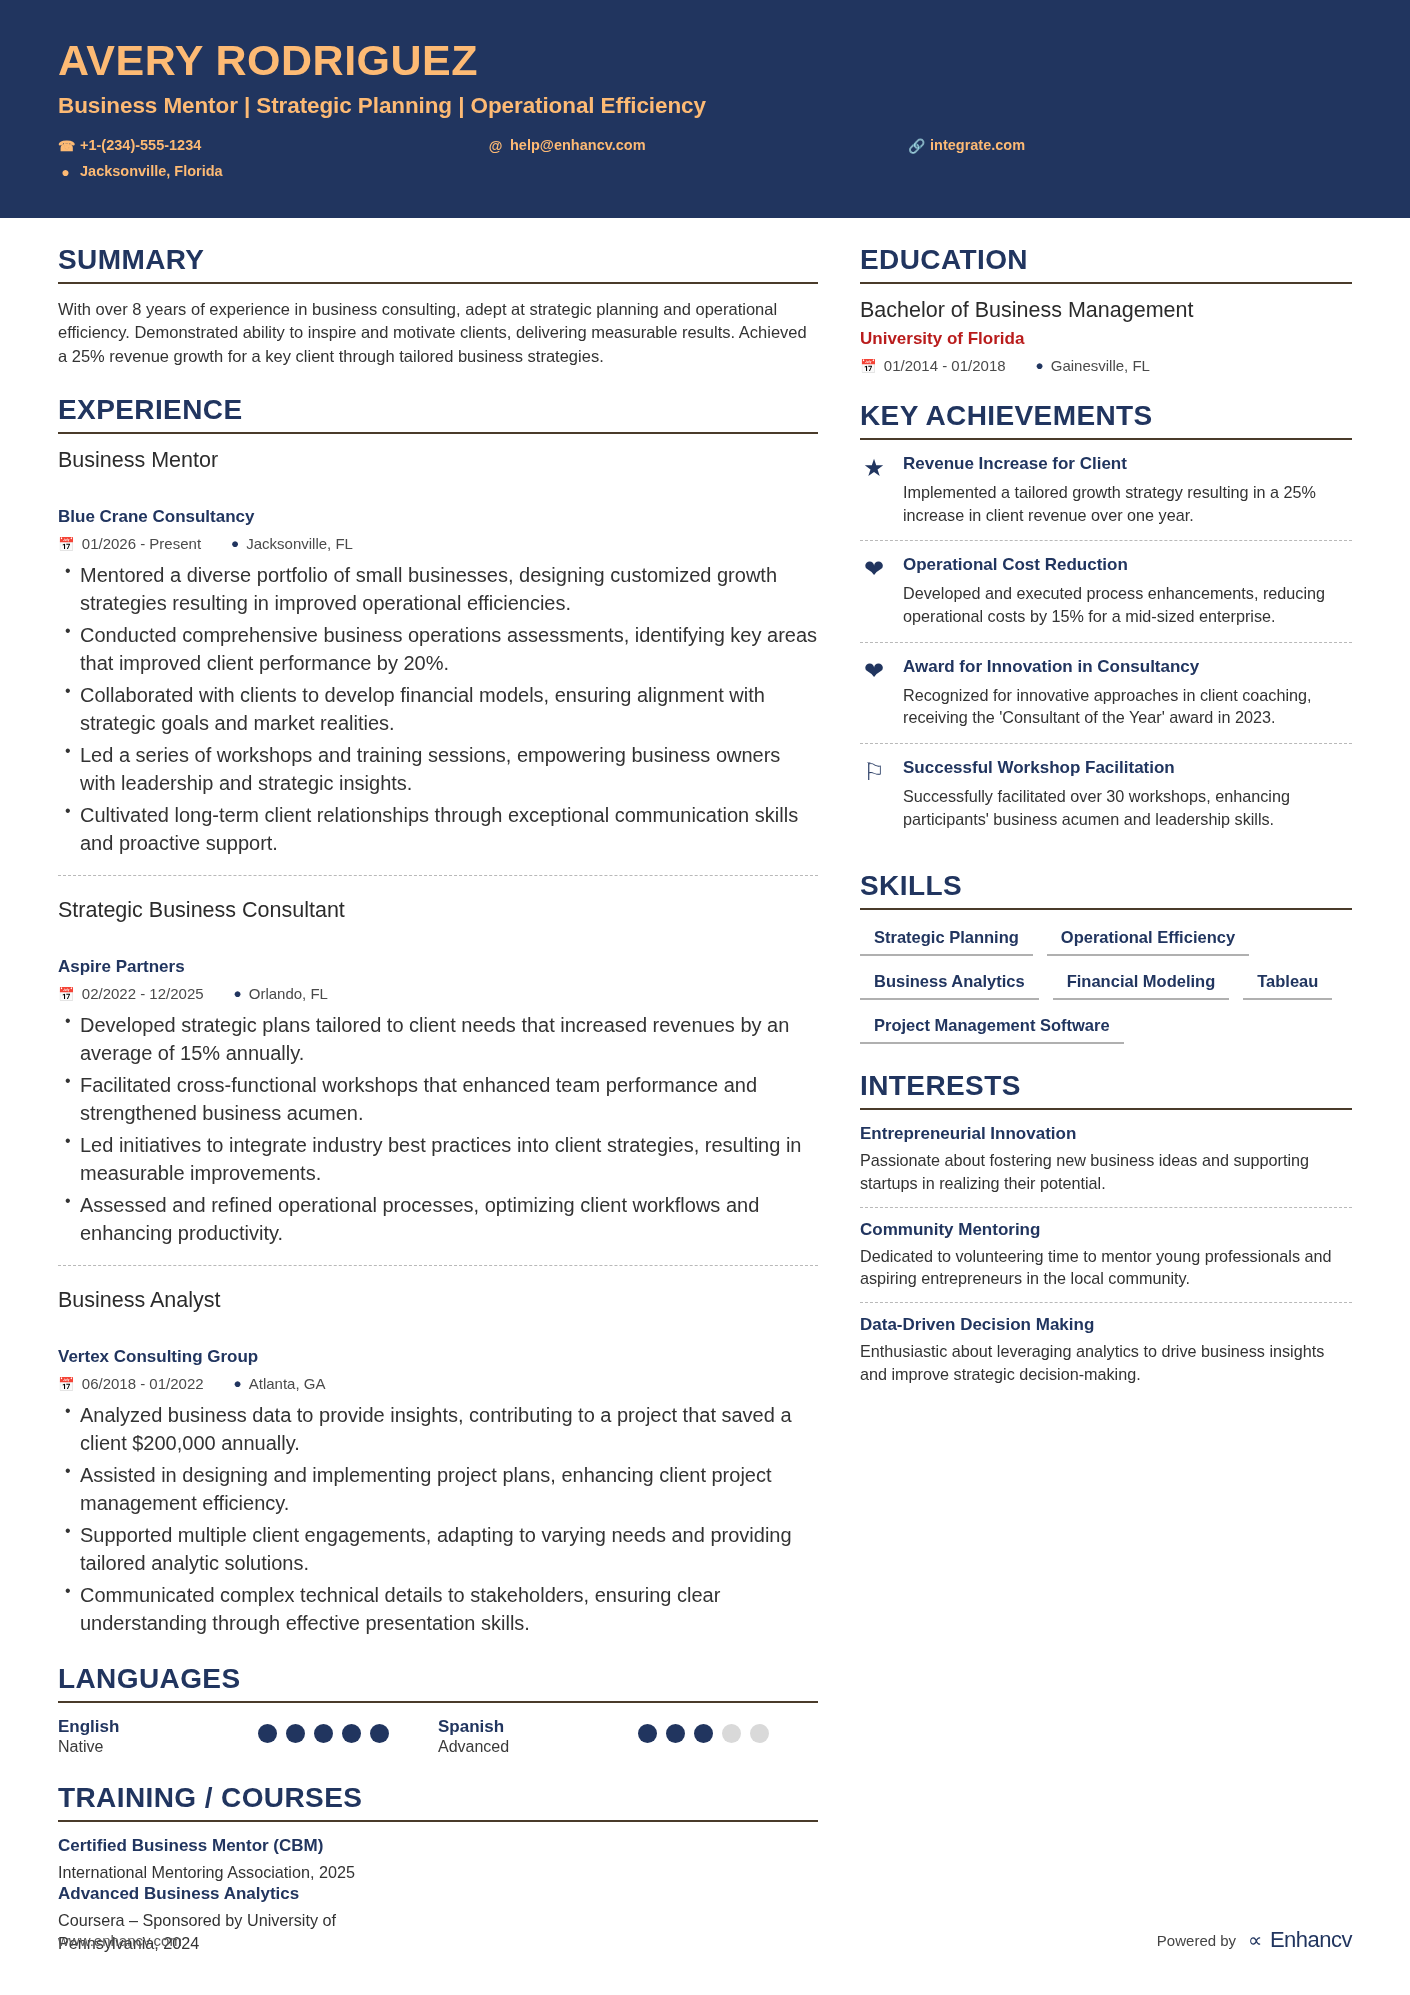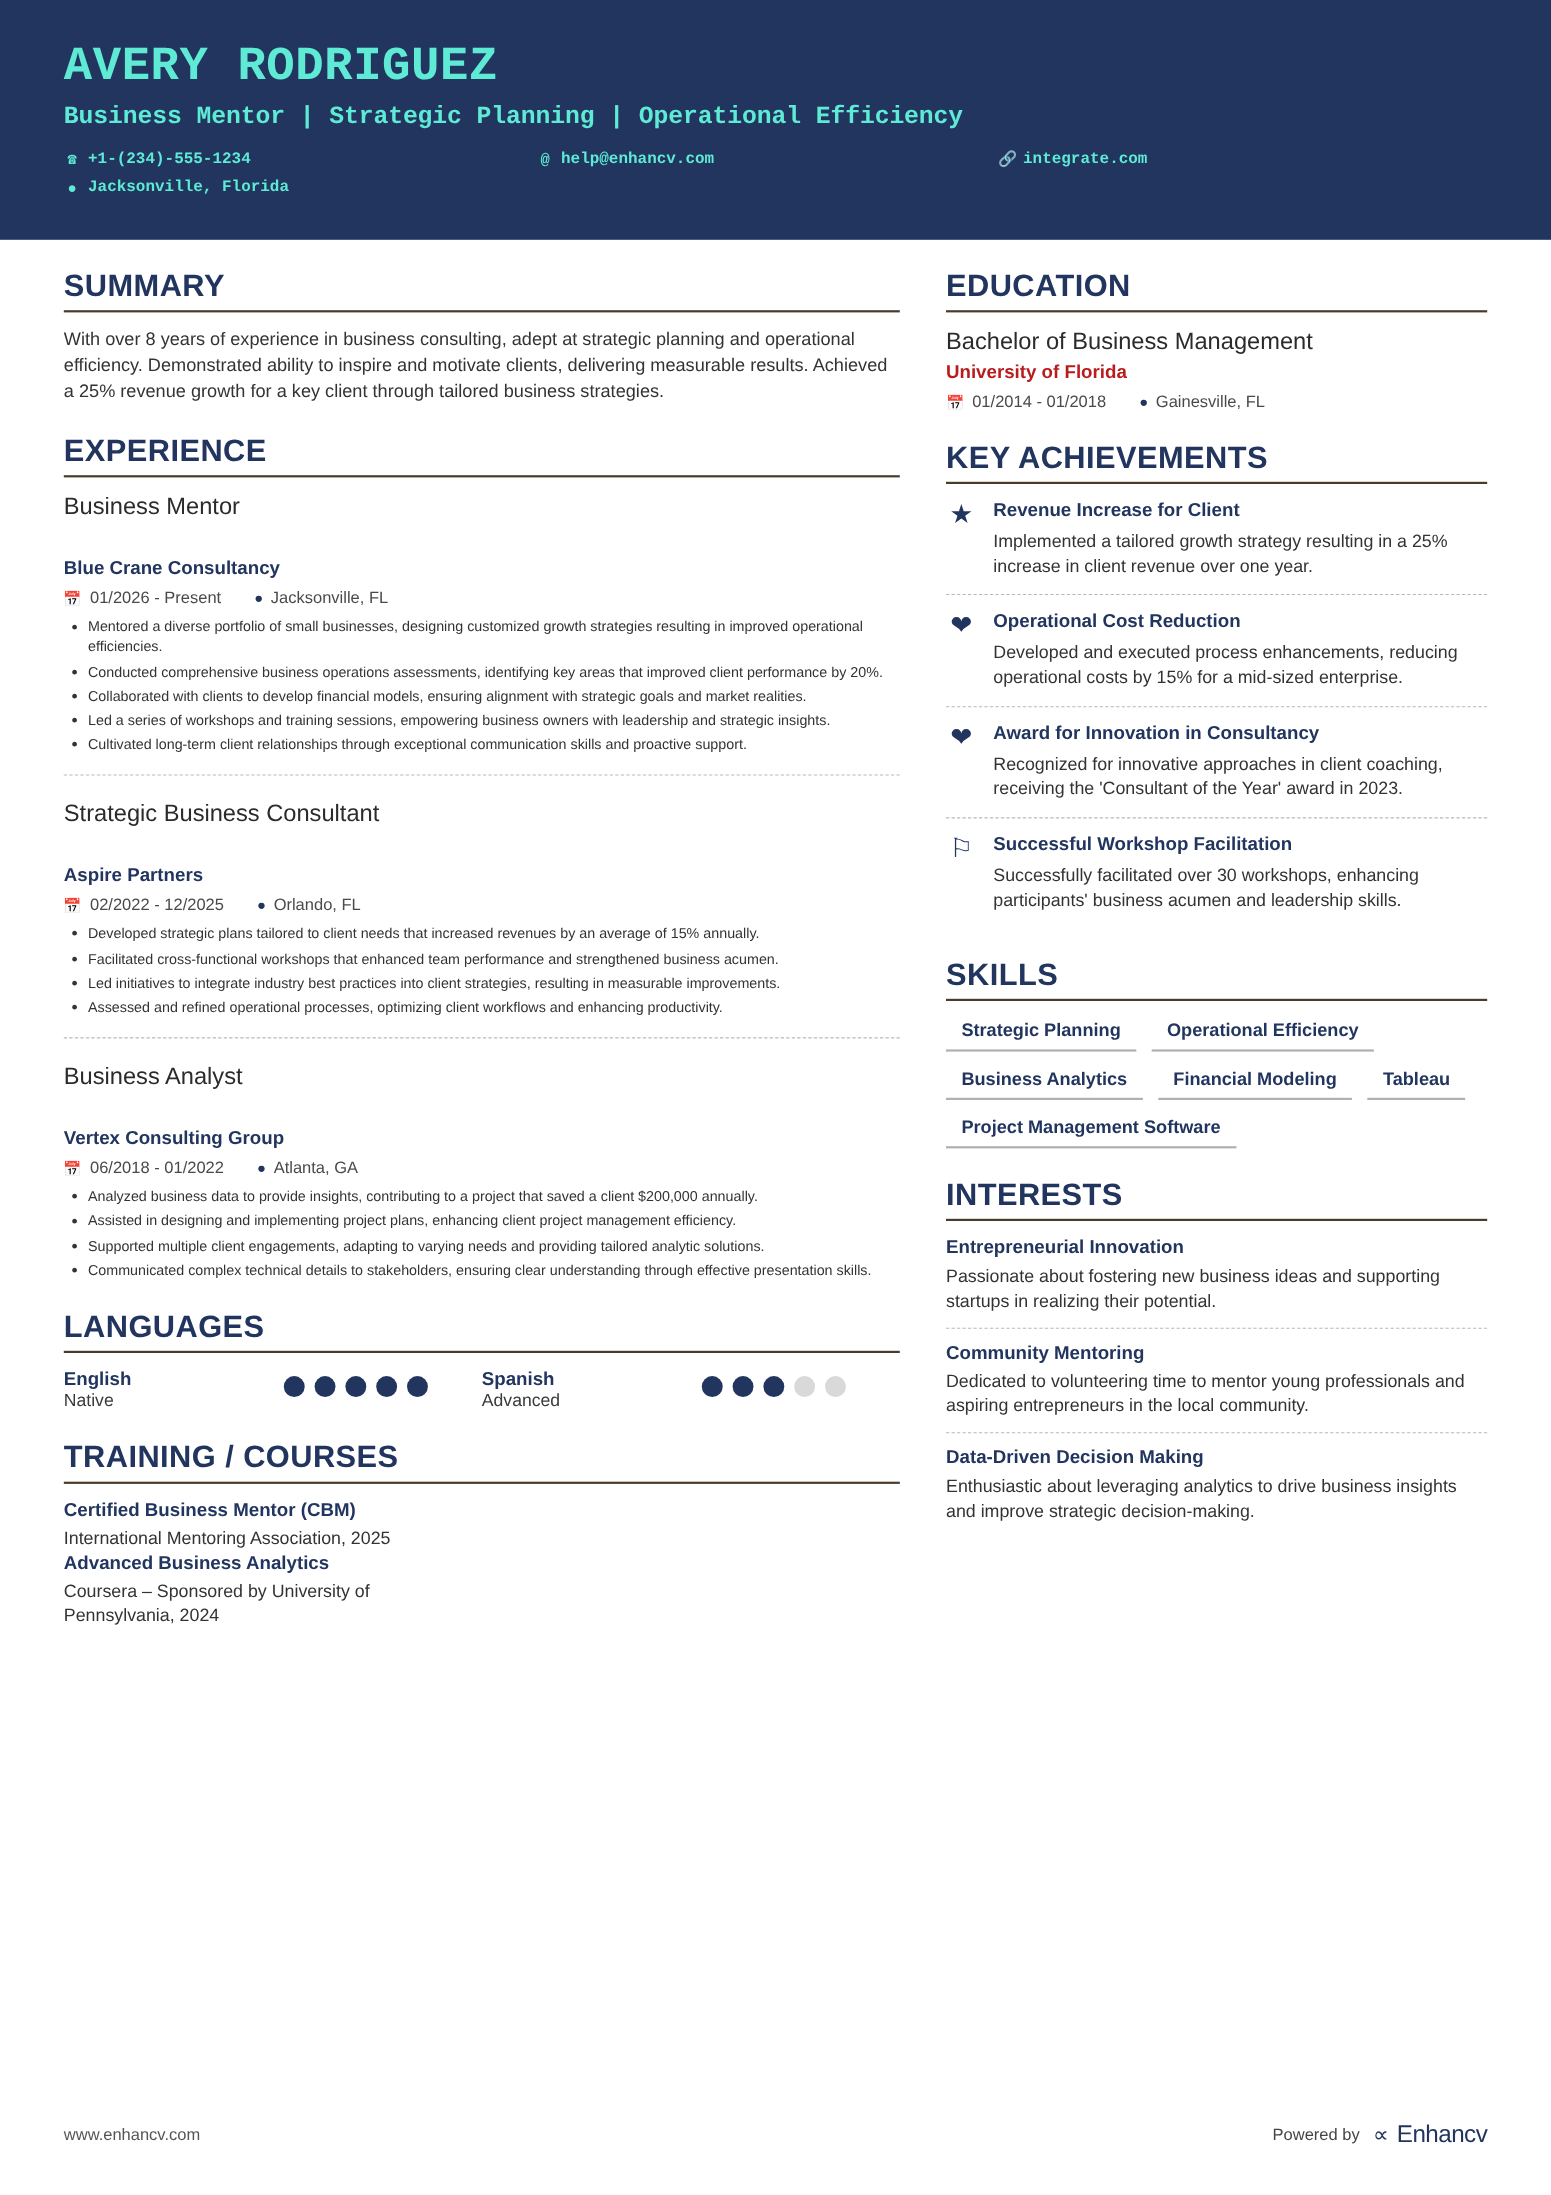--- a/index.html
+++ b/index.html
@@ -14,24 +14,23 @@
     position: relative;
     width: 1410px;
     height: 1995px;
     background: #ffffff;
     overflow: hidden;
   }
 
   
   .header {
     background: #21355f;
-    color: #5eead4;
+    color: #fdba74;
     padding: 38px 58px 28px 58px;
     height: 218px;
-    font-family: Liberation Mono, monospace;
   }
   .name {
     font-size: 43px;
     font-weight: bold;
     letter-spacing: 0.5px;
     line-height: 1.05;
     margin-bottom: 10px;
   }
   .headline {
     font-size: 22.5px;
@@ -114,21 +113,21 @@
     font-size: 15px;
     color: #4a4a4a;
     margin-bottom: 9px;
   }
   .meta-item { display: flex; align-items: center; gap: 7px; }
   .meta-ico { color: #21355f; font-size: 13.5px; }
   ul.bullets { list-style: none; }
   ul.bullets li {
     position: relative;
     padding-left: 22px;
-    font-size: 13px;
+    font-size: 20px;
     line-height: 1.4;
     margin-bottom: 4px;
     color: #333;
   }
   ul.bullets li::before {
     content: "•";
     position: absolute;
     left: 7px;
     top: -1px;
     color: #333;

